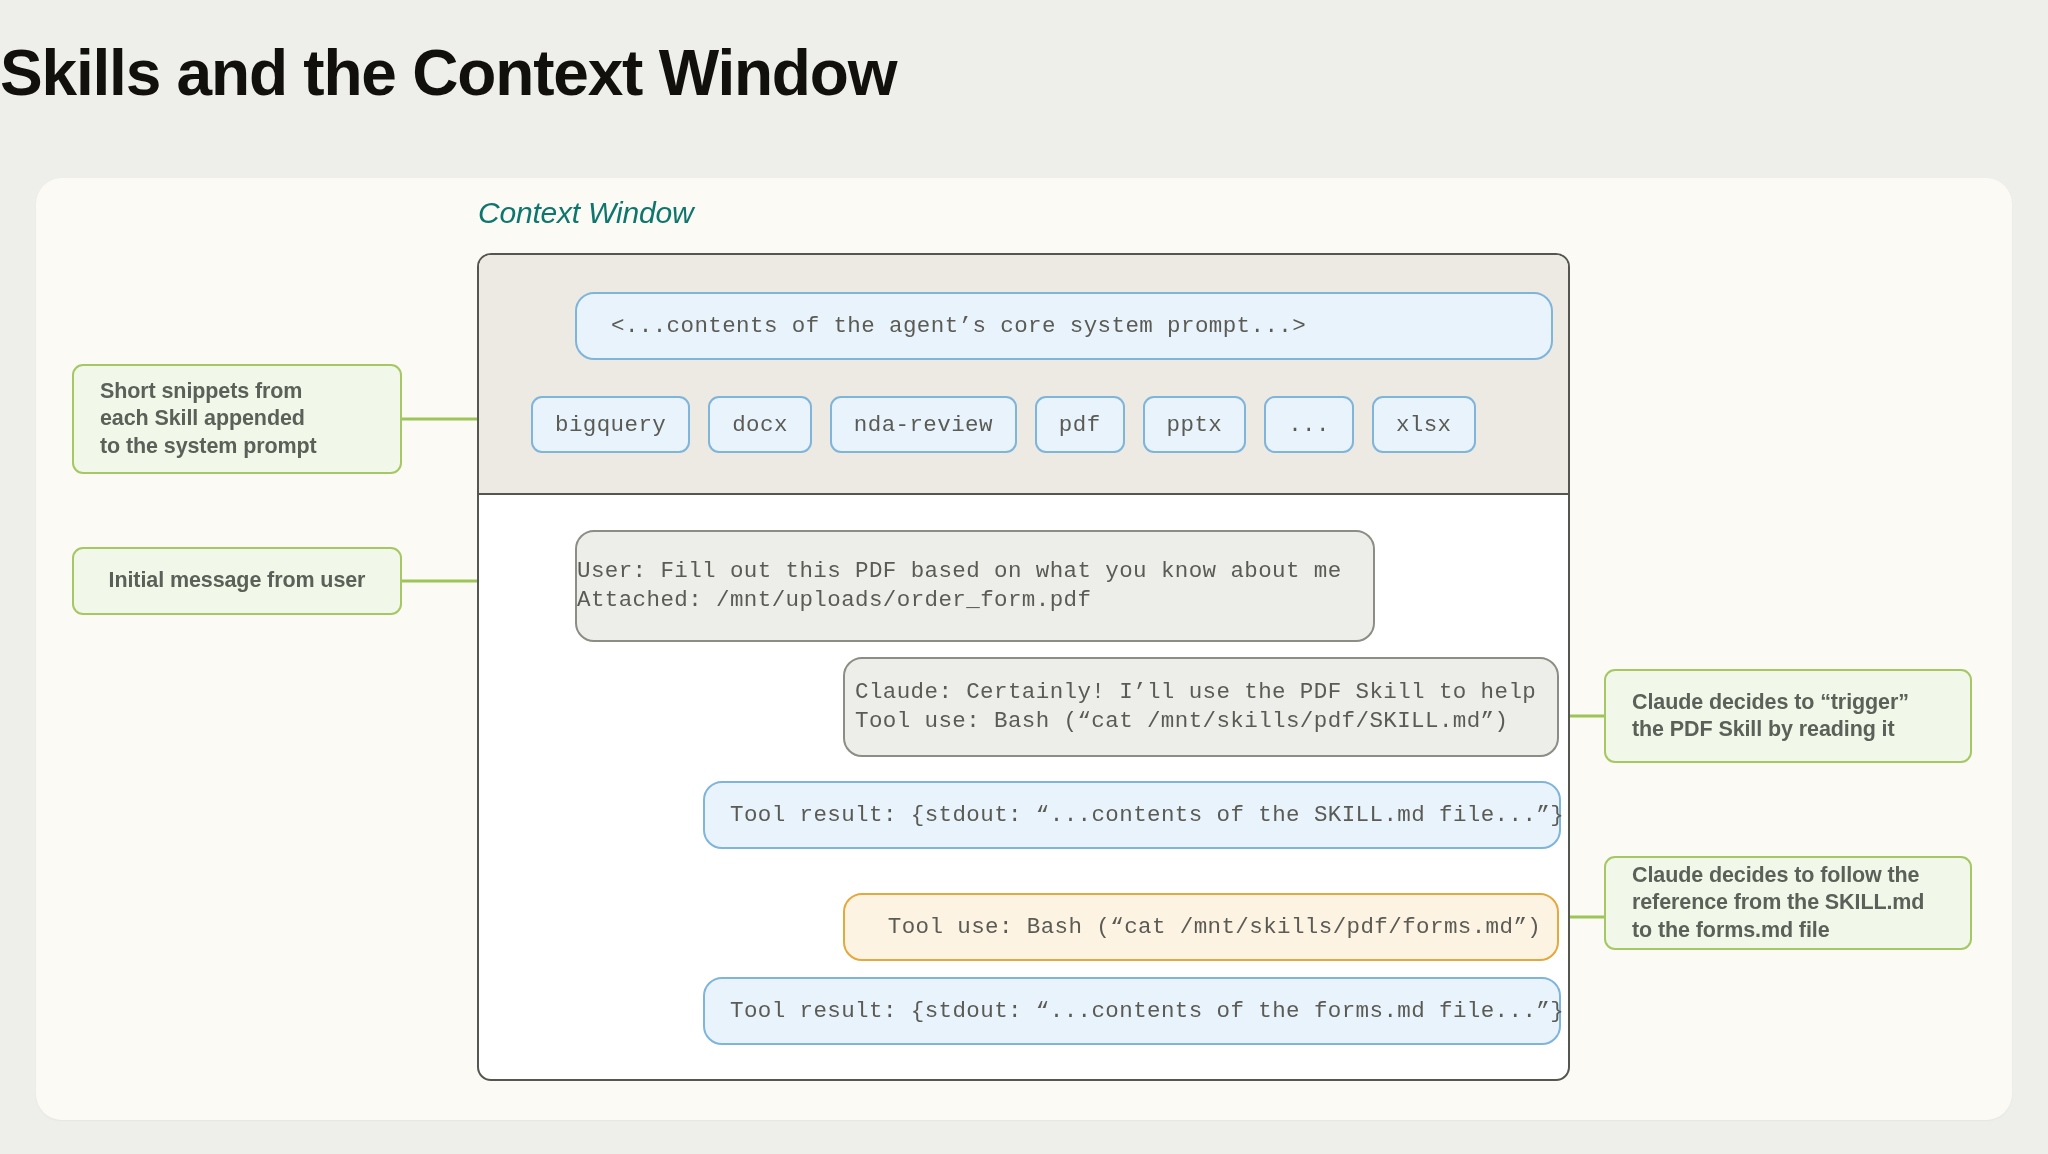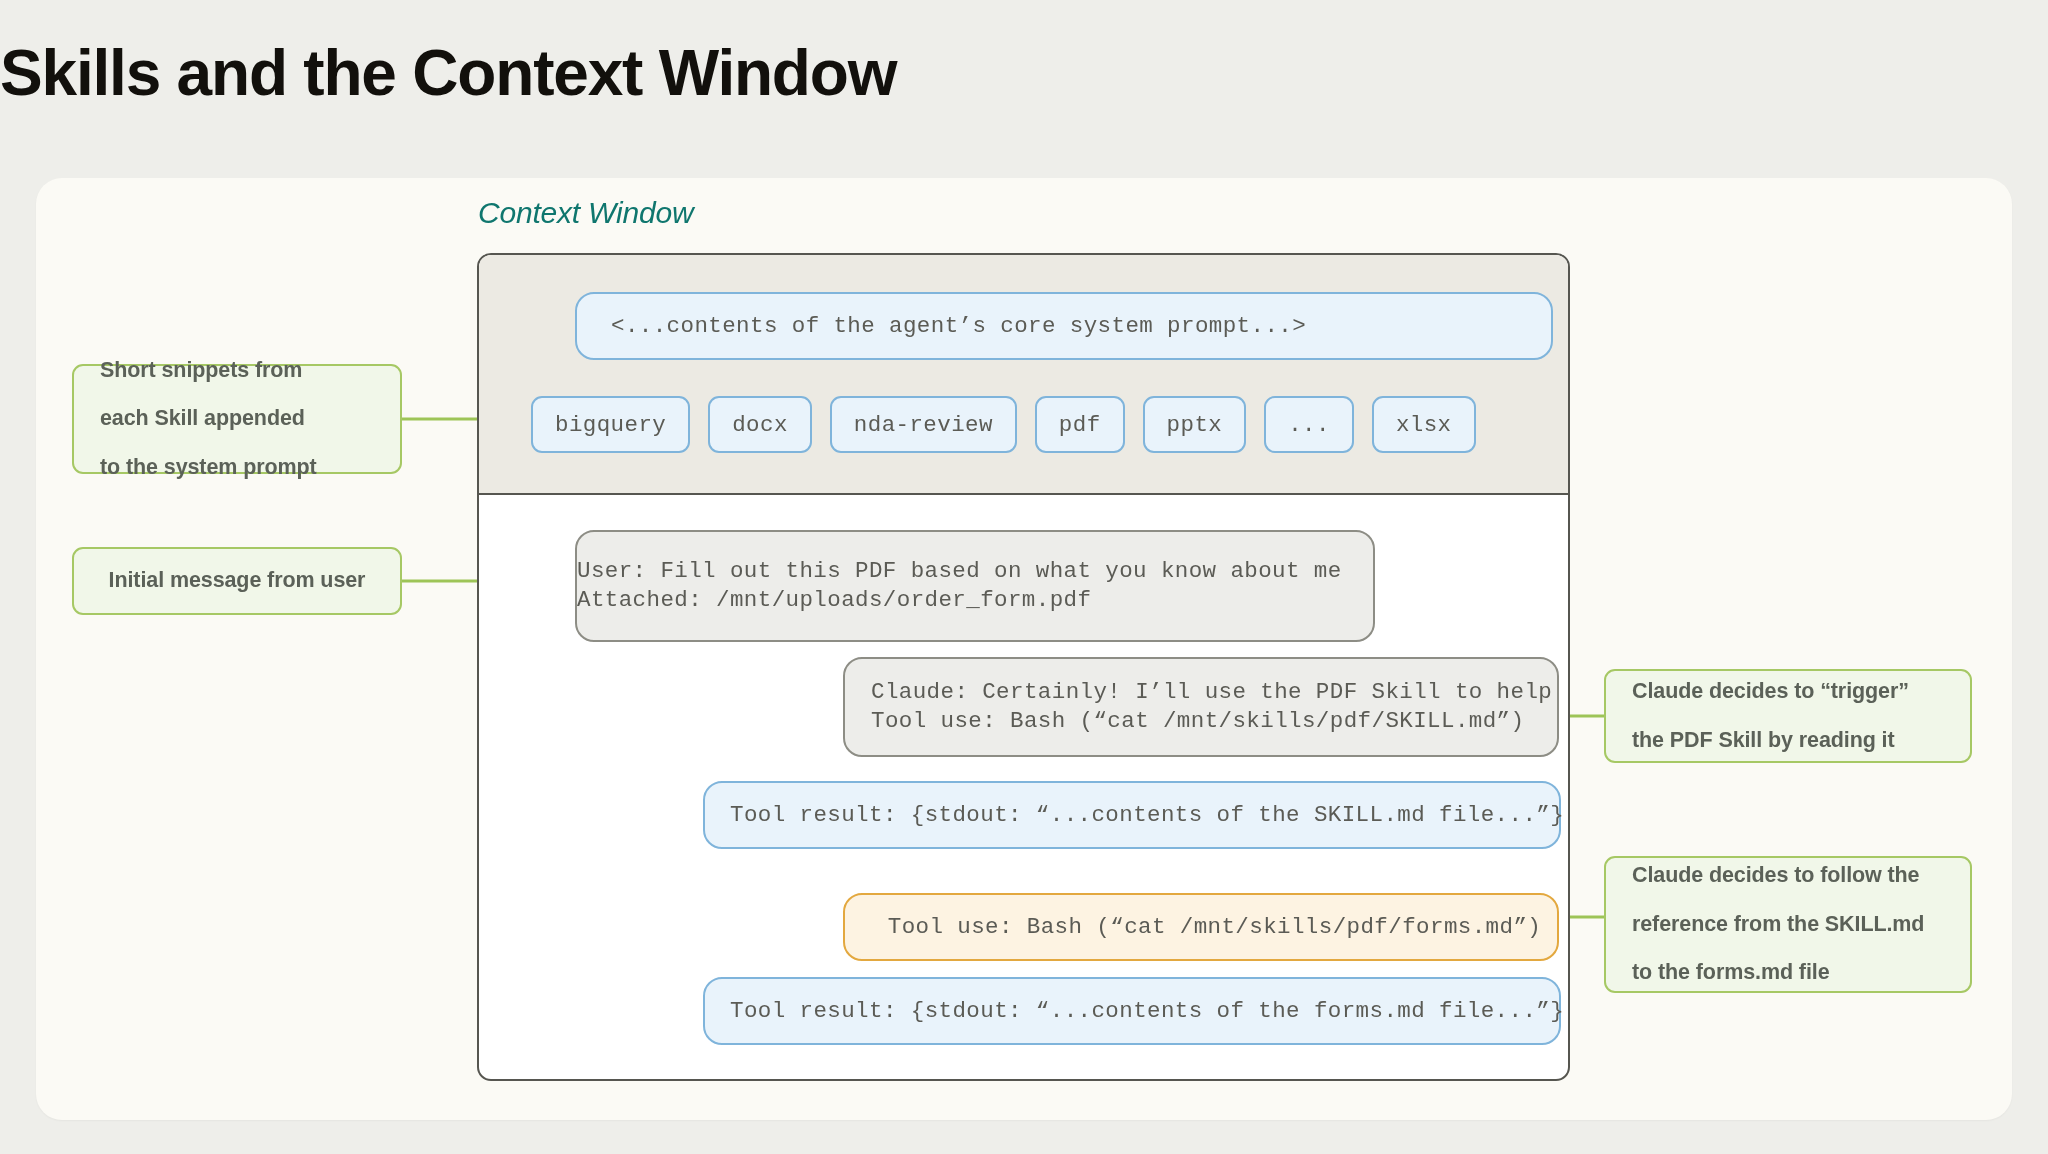--- a/index.html
+++ b/index.html
@@ -150,21 +150,21 @@
     left: 52px;
     top: 275px;
     width: 800px;
     height: 112px;
   }
   .b-claude {
     left: 320px;
     top: 402px;
     width: 716px;
     height: 100px;
-    padding-left: 26px;
+    padding-left: 10px;
   }
   .b-result1 {
     left: 180px;
     top: 526px;
     width: 858px;
     height: 68px;
     padding-left: 25px;
   }
   .b-tooluse2 {
     left: 320px;
@@ -190,28 +190,27 @@
     border-radius: 11px;
     color: #5b6158;
     font-size: 21.5px;
     font-weight: 700;
     line-height: 27.5px;
     letter-spacing: -0.1px;
     display: flex;
     flex-direction: column;
     justify-content: center;
     padding: 0 26px;
-    gap: 21px;
   }
   .callout .line { display: block; }
 
   .c-snippets { left: 72px; top: 364px; width: 330px; height: 110px; }
   .c-initial  { left: 72px; top: 547px; width: 330px; height: 68px; align-items: center; }
   .c-trigger  { left: 1604px; top: 669px; width: 368px; height: 94px; }
-  .c-follow   { left: 1604px; top: 856px; width: 368px; height: 137px; }
+  .c-follow   { left: 1604px; top: 856px; width: 368px; height: 94px; }
 
   
   .connectors {
     position: absolute;
     left: 0; top: 0;
     width: 2048px;
     height: 1154px;
     pointer-events: none;
   }
 </style>

